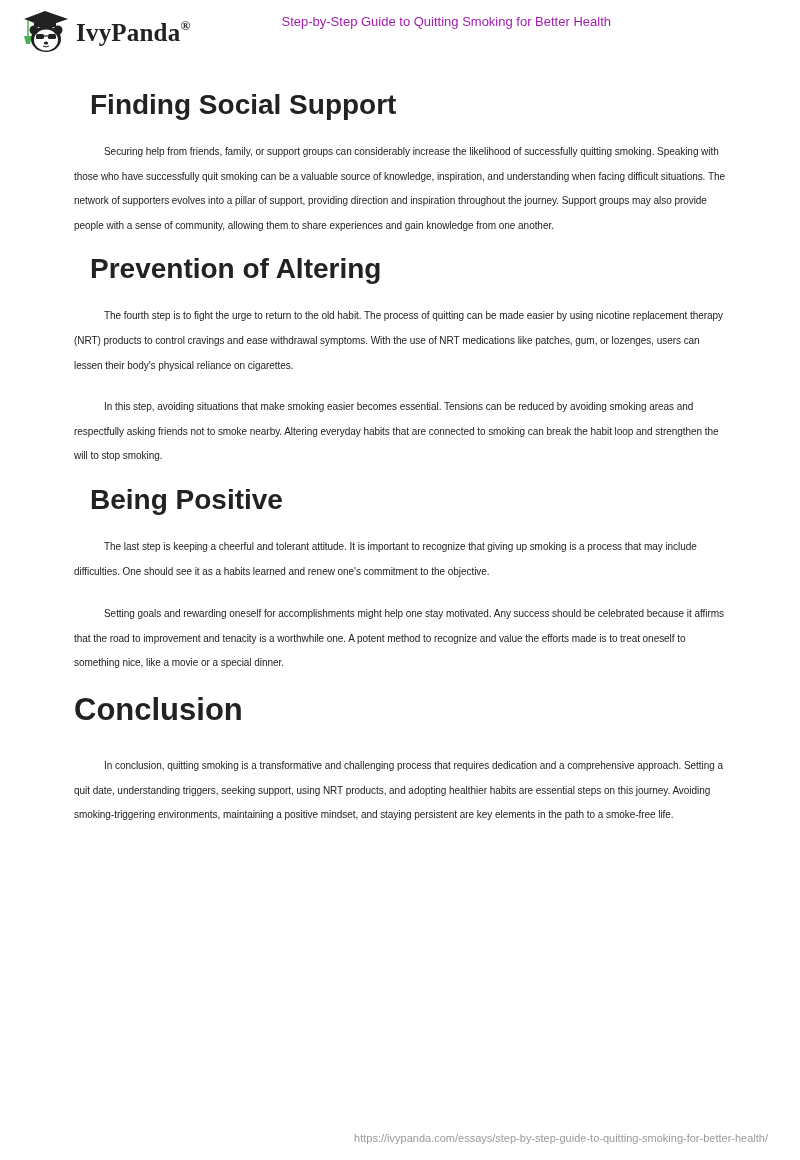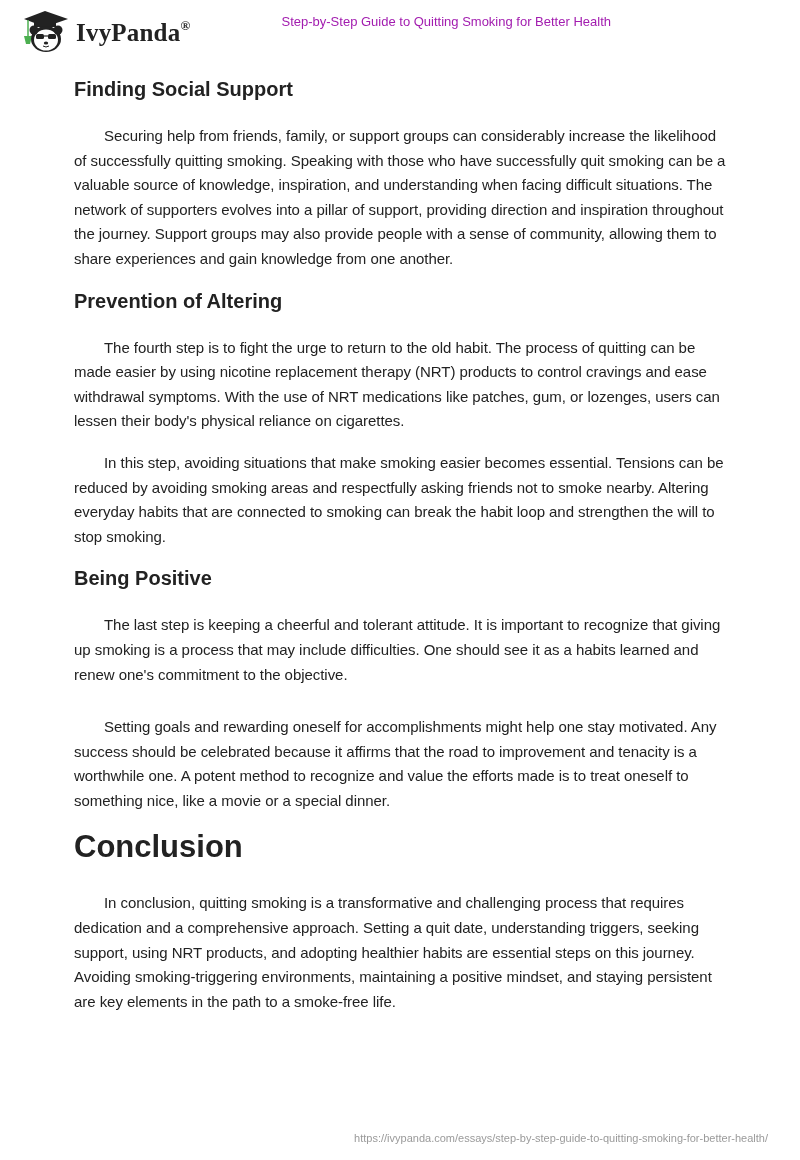--- a/index.html
+++ b/index.html
@@ -4,23 +4,23 @@
   <style>
     html, body { margin: 0; padding: 0; background: #ffffff; }
     body { width: 800px; height: 1160px; position: relative; overflow: hidden; font-family: "Liberation Sans", sans-serif; color: #222222; }
     .header { position: absolute; left: 0; top: 0; width: 643px; height: 56px; }
     .logo { position: absolute; left: 16px; top: 8px; display: flex; align-items: center; }
     .logo-mark { width: 58px; height: 46px; }
     .logo-text { font-family: "Liberation Serif", serif; font-weight: bold; font-size: 25px; color: #222; margin-left: 2px; letter-spacing: 0.2px; position: relative; top: 2px; }
     .logo-reg { font-size: 13px; vertical-align: super; font-weight: bold; position: relative; top: -2px; }
     .header-title { position: absolute; right: 32px; top: 14px; font-size: 13px; color: #a21caf; }
     .content { position: absolute; left: 74px; top: 74px; width: 656px; }
-    h2 { font-size: 20px; font-weight: bold; margin: 0; line-height: 30px; color: #222; }
+    h2 { font-size: 28px; font-weight: bold; margin: 16px; line-height: 30px; color: #222; }
     h1 { font-size: 31px; font-weight: bold; margin: 0; line-height: 36px; color: #222; }
-    p { font-size: 15px; line-height: 24.6px; margin: 0; text-indent: 30px; color: #222; letter-spacing: -0.05px; }
+    p { font-size: 10px; line-height: 24.6px; margin: 0; text-indent: 30px; color: #222; letter-spacing: -0.05px; }
     .footer-url { position: absolute; right: 32px; top: 1132px; font-size: 11px; color: #9a9a9a; }
   </style>
 </head>
 <body>
 
 <div class="header">
   <div class="logo">
     <svg class="logo-mark" viewBox="0 0 58 46">
 
       <polygon points="8,11 29,3 52,11 29,19" fill="#222"></polygon>
@@ -54,21 +54,21 @@
 
   <section style="margin-top:14px;">
     <h2>Prevention of Altering</h2>
     <p style="margin-top:20px;">The fourth step is to fight the urge to return to the old habit. The process of quitting can be made easier by using nicotine replacement therapy (NRT) products to control cravings and ease withdrawal symptoms. With the use of NRT medications like patches, gum, or lozenges, users can lessen their body's physical reliance on cigarettes.</p>
     <p style="margin-top:17px;">In this step, avoiding situations that make smoking easier becomes essential. Tensions can be reduced by avoiding smoking areas and respectfully asking friends not to smoke nearby. Altering everyday habits that are connected to smoking can break the habit loop and strengthen the will to stop smoking.</p>
   </section>
 
   <section style="margin-top:14px;">
     <h2>Being Positive</h2>
     <p style="margin-top:20px;">The last step is keeping a cheerful and tolerant attitude. It is important to recognize that giving up smoking is a process that may include difficulties. One should see it as a habits learned and renew one's commitment to the objective.</p>
-    <p style="margin-top:28px;">Setting goals and rewarding oneself for accomplishments might help one stay motivated. Any success should be celebrated because it affirms that the road to improvement and tenacity is a worthwhile one. A potent method to recognize and value the efforts made is to treat oneself to something nice, like a movie or a special dinner.</p>
+    <p style="margin-top:18px;">Setting goals and rewarding oneself for accomplishments might help one stay motivated. Any success should be celebrated because it affirms that the road to improvement and tenacity is a worthwhile one. A potent method to recognize and value the efforts made is to treat oneself to something nice, like a movie or a special dinner.</p>
   </section>
 
   <section style="margin-top:16px;">
     <h1>Conclusion</h1>
     <p style="margin-top:26px;">In conclusion, quitting smoking is a transformative and challenging process that requires dedication and a comprehensive approach. Setting a quit date, understanding triggers, seeking support, using NRT products, and adopting healthier habits are essential steps on this journey. Avoiding smoking-triggering environments, maintaining a positive mindset, and staying persistent are key elements in the path to a smoke-free life.</p>
   </section>
 </div>
 
 <div class="footer-url">https://ivypanda.com/essays/step-by-step-guide-to-quitting-smoking-for-better-health/</div>
 

